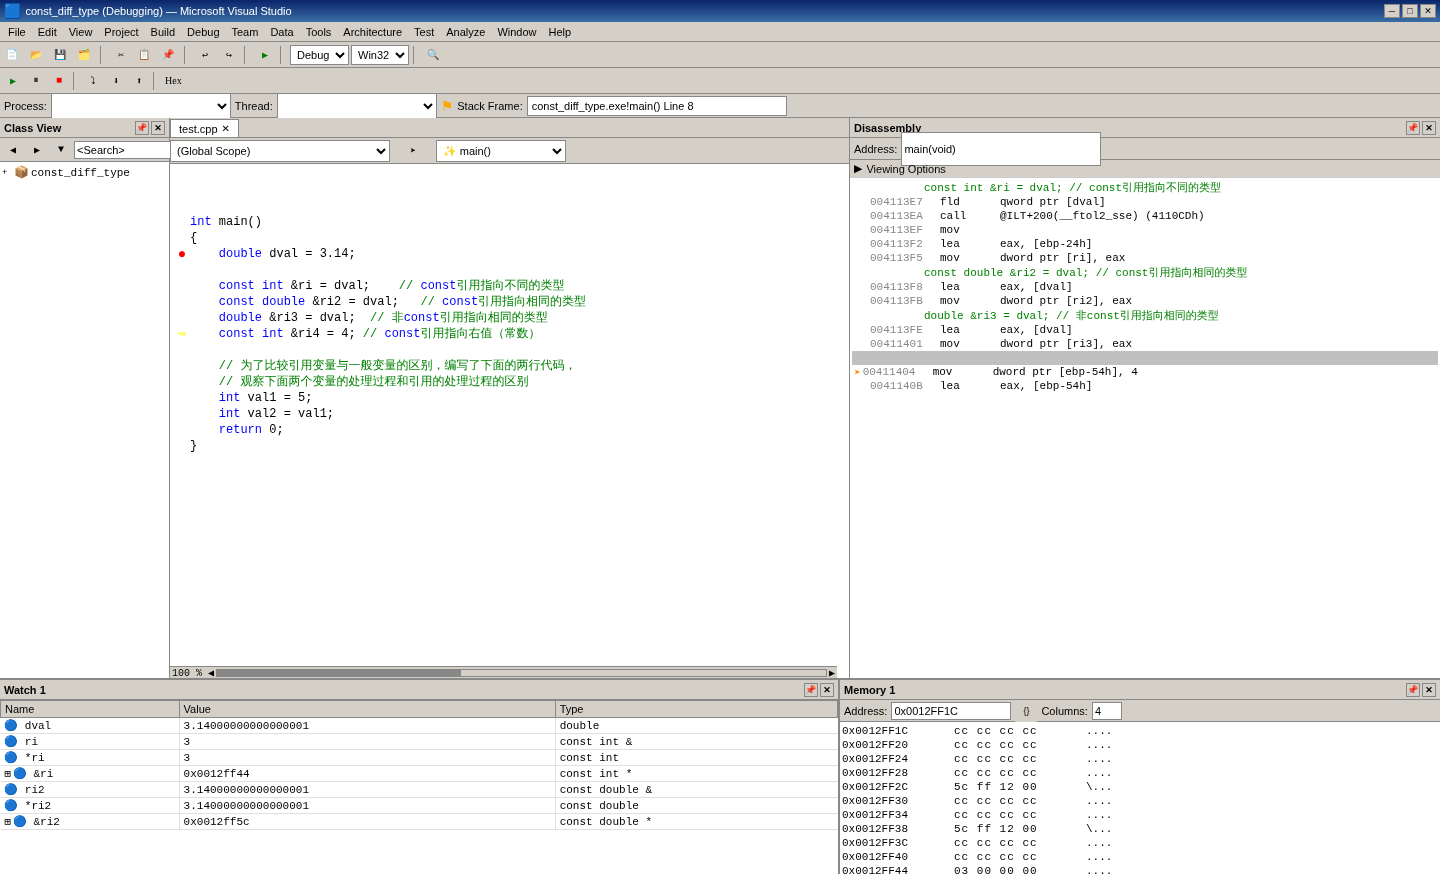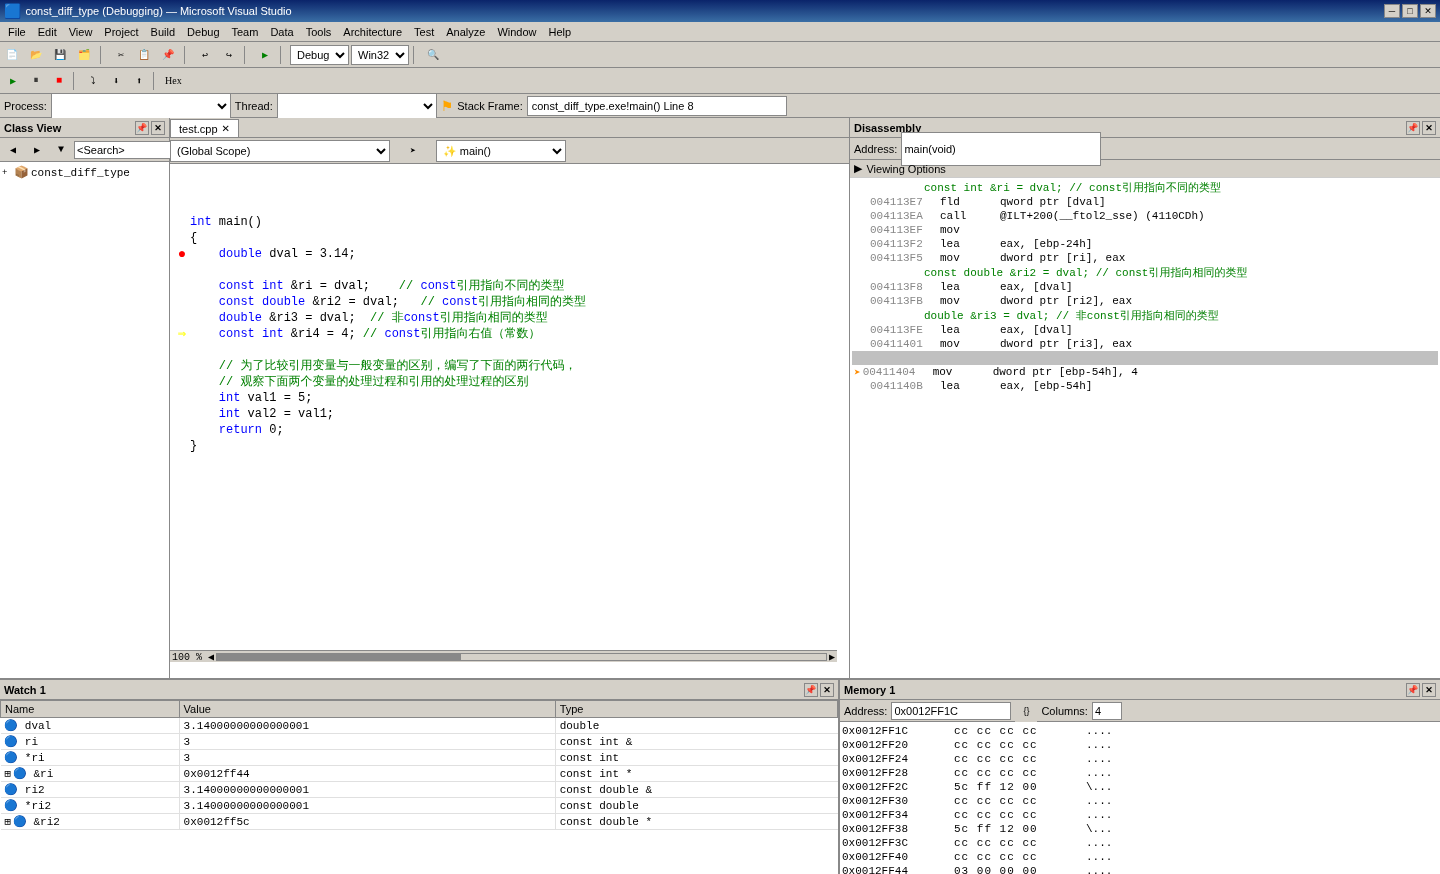--- a/index.html
+++ b/index.html
@@ -429,21 +429,21 @@
       <div class="toolbar-btn">➤</div>
       <select class="scope-combo" style="width:130px;">
         <option>✨ main()</option>
       </select>
     </div>
     <div class="code-area">
       <div class="code-content">
         
         <div id="code-lines-container"><div class="code-line"><div class="line-gutter"></div><span class="code-text"><span style="color:#00f">int</span> main()</span></div><div class="code-line"><div class="line-gutter"></div><span class="code-text">{</span></div><div class="code-line"><div class="line-gutter"><span class="bp-dot">●</span></div><span class="code-text">&nbsp;&nbsp;&nbsp;&nbsp;<span style="color:#00f">double</span> dval = 3.14;</span></div><div class="code-line"><div class="line-gutter"></div><span class="code-text"></span></div><div class="code-line"><div class="line-gutter"></div><span class="code-text">&nbsp;&nbsp;&nbsp;&nbsp;<span style="color:#00f">const</span> <span style="color:#00f">int</span> &amp;ri = dval;    <span class="comment">// <span style="color:#00f">const</span>引用指向不同的类型</span></span></div><div class="code-line"><div class="line-gutter"></div><span class="code-text">&nbsp;&nbsp;&nbsp;&nbsp;<span style="color:#00f">const</span> <span style="color:#00f">double</span> &amp;ri2 = dval;   <span class="comment">// <span style="color:#00f">const</span>引用指向相同的类型</span></span></div><div class="code-line"><div class="line-gutter"></div><span class="code-text">&nbsp;&nbsp;&nbsp;&nbsp;<span style="color:#00f">double</span> &amp;ri3 = dval;  <span class="comment">// 非<span style="color:#00f">const</span>引用指向相同的类型</span></span></div><div class="code-line"><div class="line-gutter"><span class="arrow-indicator">⇒</span></div><span class="code-text">&nbsp;&nbsp;&nbsp;&nbsp;<span style="color:#00f">const</span> <span style="color:#00f">int</span> &amp;ri4 = 4; <span class="comment">// <span style="color:#00f">const</span>引用指向右值（常数）</span></span></div><div class="code-line"><div class="line-gutter"></div><span class="code-text"></span></div><div class="code-line"><div class="line-gutter"></div><span class="code-text">&nbsp;&nbsp;&nbsp;&nbsp;<span class="comment">// 为了比较引用变量与一般变量的区别，编写了下面的两行代码，</span></span></div><div class="code-line"><div class="line-gutter"></div><span class="code-text">&nbsp;&nbsp;&nbsp;&nbsp;<span class="comment">// 观察下面两个变量的处理过程和引用的处理过程的区别</span></span></div><div class="code-line"><div class="line-gutter"></div><span class="code-text">&nbsp;&nbsp;&nbsp;&nbsp;<span style="color:#00f">int</span> val1 = 5;</span></div><div class="code-line"><div class="line-gutter"></div><span class="code-text">&nbsp;&nbsp;&nbsp;&nbsp;<span style="color:#00f">int</span> val2 = val1;</span></div><div class="code-line"><div class="line-gutter"></div><span class="code-text">&nbsp;&nbsp;&nbsp;&nbsp;<span style="color:#00f">return</span> 0;</span></div><div class="code-line"><div class="line-gutter"></div><span class="code-text">}</span></div></div>
       </div>
-      <div style="position:absolute;bottom:16px;left:0;right:12px;height:12px;background:#d4d0c8;border-top:1px solid #888;display:flex;align-items:center;padding:0 2px;">
+      <div style="position:absolute;bottom:0;left:0;right:12px;height:12px;background:#d4d0c8;border-top:1px solid #888;display:flex;align-items:center;padding:0 2px;">
         <span style="font-size:10px;">100 % ◀</span>
         <div style="flex:1;height:8px;background:#d4d0c8;border:1px solid #888;margin:0 2px;">
           <div style="width:40%;height:100%;background:#888;"></div>
         </div>
         <span style="font-size:10px;">▶</span>
       </div>
     </div>
   </div>
 
   <div class="disasm-panel">

